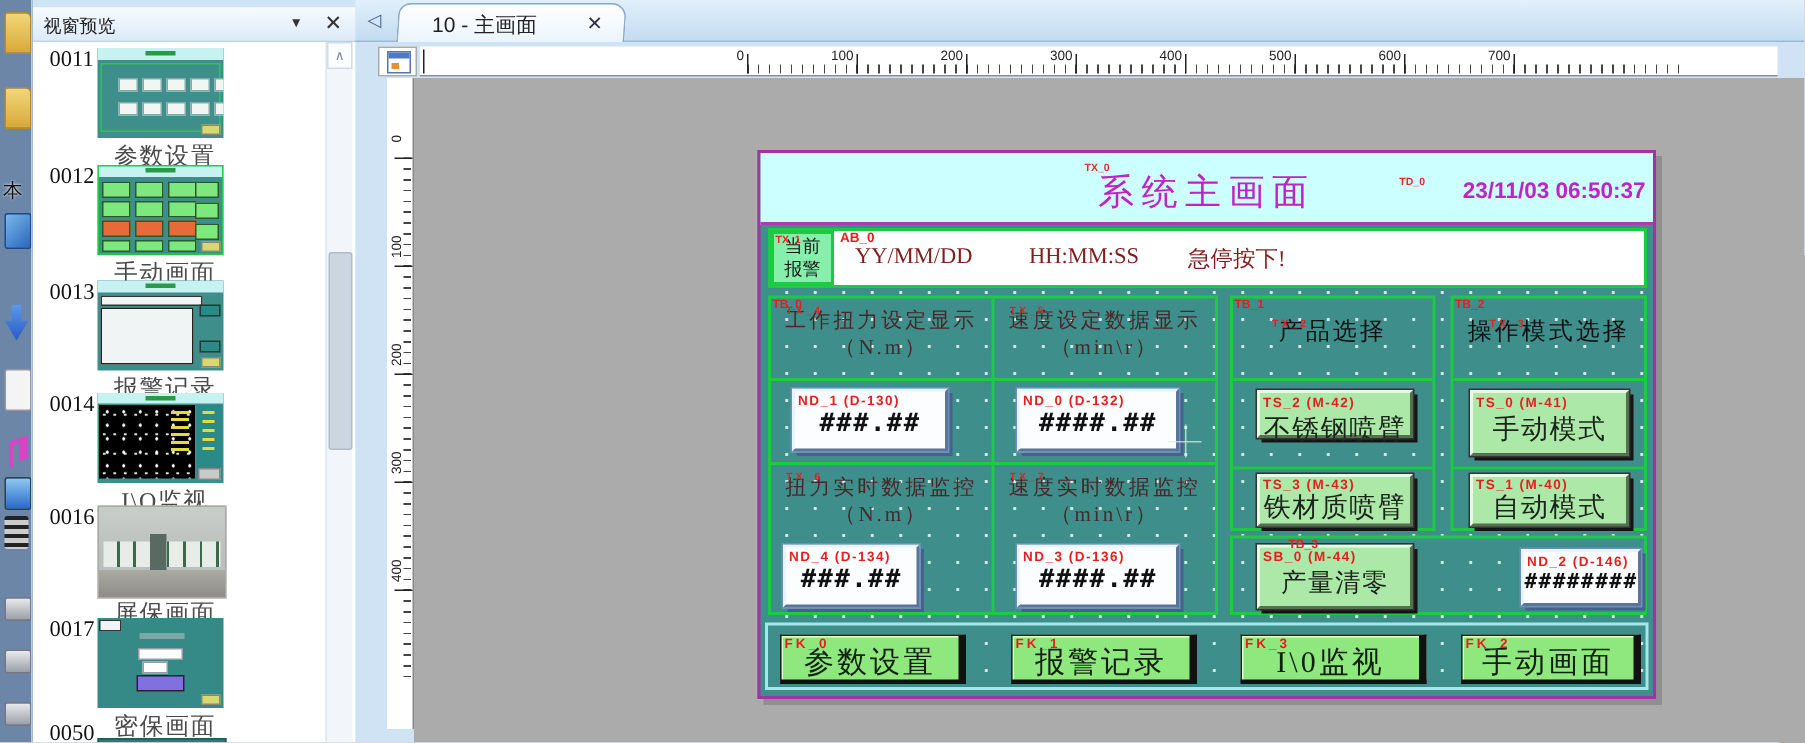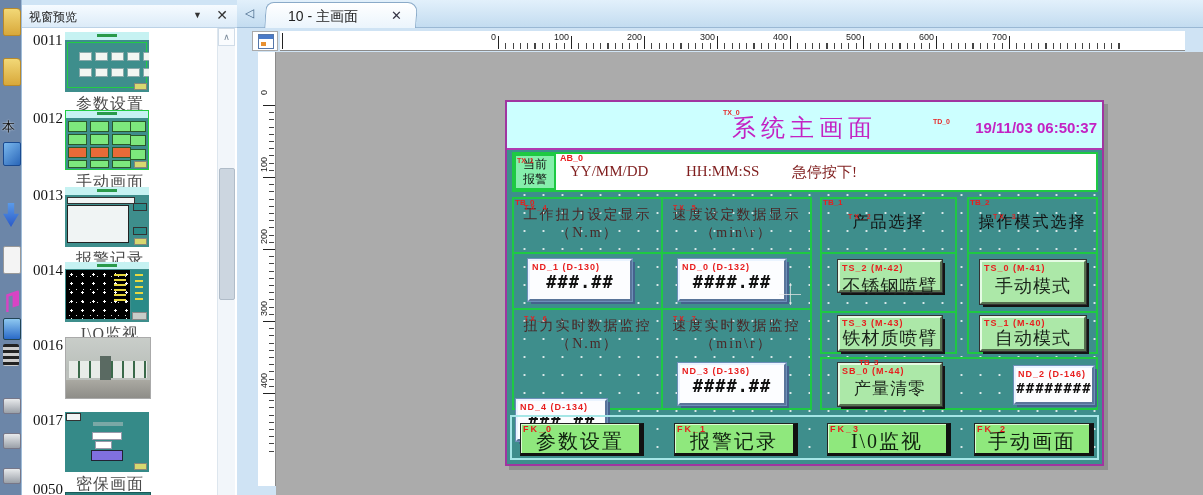--- a/index.html
+++ b/index.html
@@ -238,20 +238,21 @@
       </div>
 
       <div class="pv-item" style="top:307px;height:81px;">
         <span class="pv-num">0016</span>
         <div class="pv-thumb" style="border:1px solid #aaa;background:#bcc0bc;">
           <div class="t-photo-sky"></div>
           <div class="t-bldg"></div>
           <div class="t-bldg-mid"></div>
           <div class="t-ground"></div>
         </div>
+        <div class="pv-label">屏保画面</div>
       </div>
 
       <div class="pv-item" style="top:382px;height:81px;">
         <span class="pv-num">0017</span>
         <div class="pv-thumb" style="background:#358a88;">
           <div class="t-white" style="left:1px;top:1px;width:13px;height:6px;"></div>
           <div style="position:absolute;left:28px;top:10px;width:30px;height:4px;background:#7aa8a6;"></div>
           <div class="t-input" style="left:27px;top:20px;width:28px;height:6px;"></div>
           <div class="t-input" style="left:30px;top:29px;width:15px;height:6px;"></div>
           <div class="t-purple" style="left:26px;top:38px;width:30px;height:9px;"></div>
@@ -320,21 +321,21 @@
           <div class="v-major" style="top: 341px;"></div>
           <div class="v-lab" style="top: 313px;">400</div>
         </div>
 
       <div class="canvas">
         <div class="design">
 
           <div class="titlebar">
             <div class="scr-title">系统主画面</div>
             <div class="microtag" style="left:216px;top:7px;">TX_0</div>
-            <div class="scr-date">19/11/03 06:50:37</div>
+            <div class="scr-date">23/11/03 06:50:37</div>
             <div class="microtag" style="right:152px;top:16px;">TD_0</div>
           </div>
 
           <div class="gbox" style="left:5px;top:50px;width:586px;height:40px;background:#fff;">
             <div class="alarm-label">
               <div>当前</div>
               <div>报警</div>
               <div class="microtag" style="left:1px;top:1px;">TX_1</div>
             </div>
             <div class="tag" style="left:46px;top:-1px;">AB_0</div>
@@ -373,21 +374,21 @@
               <div>扭力实时数据监控</div>
               <div>（N.m）</div>
               <div class="microtag" style="left:8px;top:-2px;">TX_6</div>
             </div>
             <div class="celllabel" style="left:151px;top:118px;width:143px;">
               <div>速度实时数据监控</div>
               <div>（min\r）</div>
               <div class="microtag" style="left:8px;top:-2px;">TX_7</div>
             </div>
 
-            <div class="display" style="left:2px;top:164px;width:91px;height:42px;margin-top:36px;">
+            <div class="display" style="left:8px;top:164px;width:91px;height:42px;">
               <div class="tag" style="left:2px;top:1px;">ND_4 (D-134)</div>
               <span class="val">###.##</span>
             </div>
             <div class="display" style="left:164px;top:164px;width:108px;height:42px;">
               <div class="tag" style="left:2px;top:1px;">ND_3 (D-136)</div>
               <span class="val">####.##</span>
             </div>
           </div>
 
           <div class="gbox" style="left:313px;top:95px;width:137px;height:157px;">

